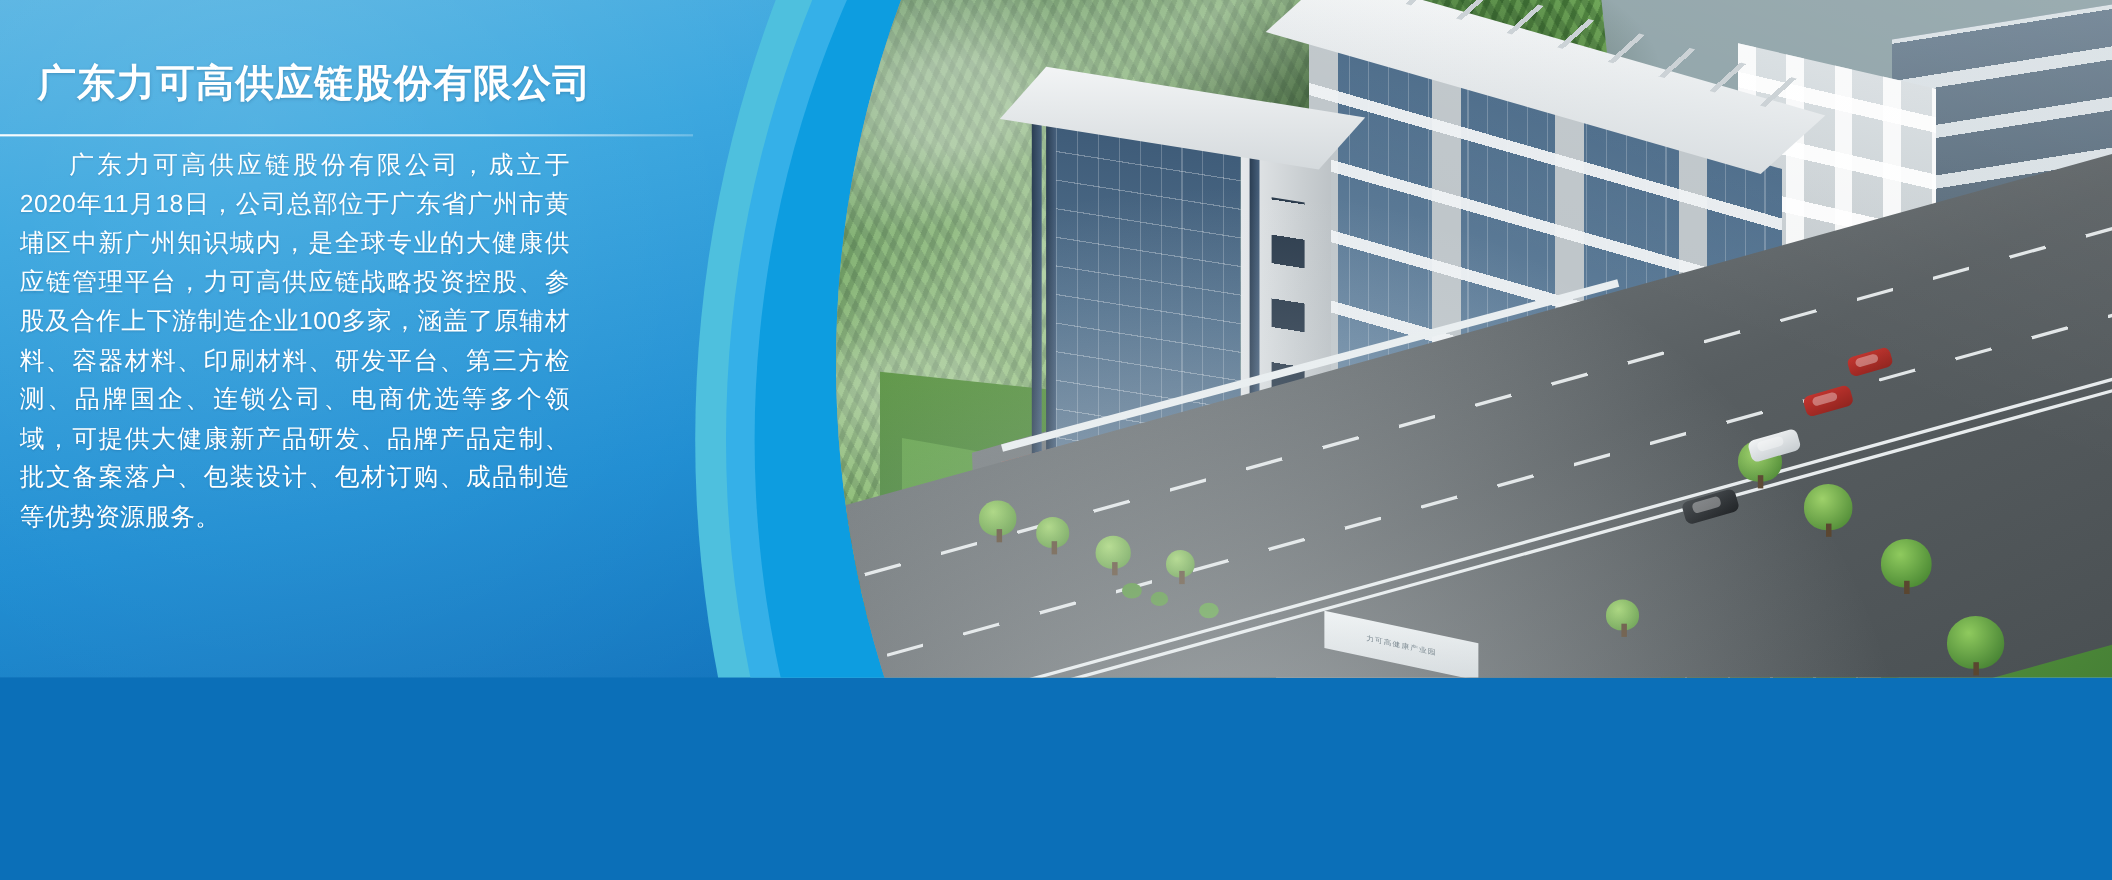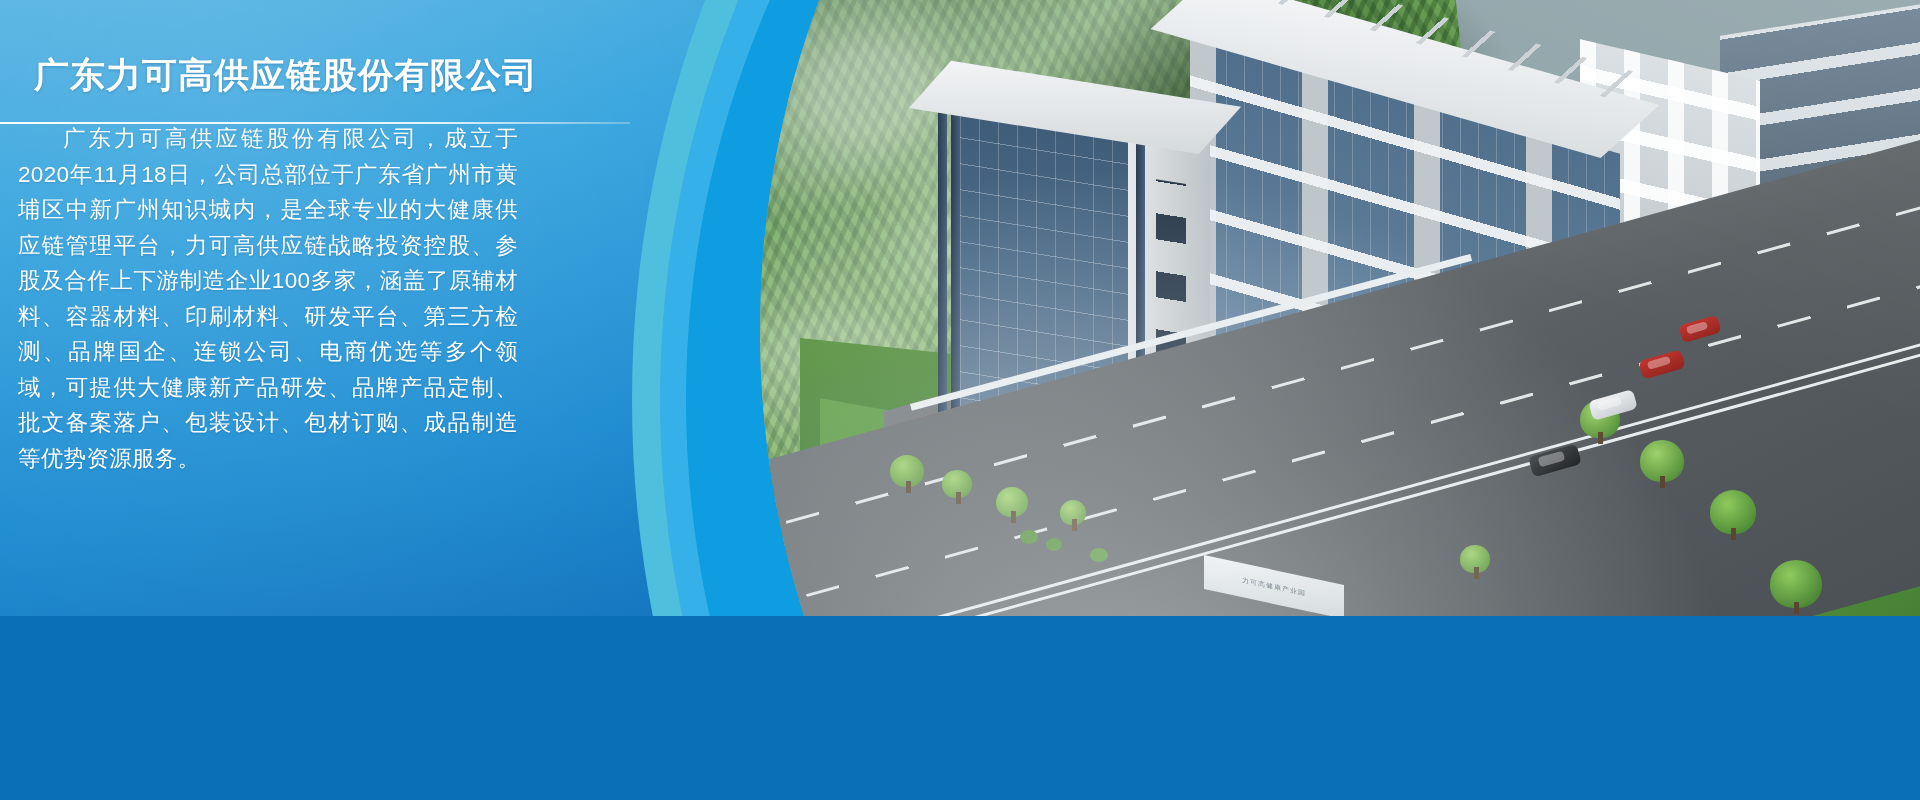--- a/index.html
+++ b/index.html
@@ -320,21 +320,21 @@
     position:absolute; left:34px; top:52px;
     font-size:35px; font-weight:700; color:#ffffff;
     letter-spacing:1px; white-space:nowrap;
     text-shadow:0 1px 3px rgba(0,40,80,.25);
   }
   .title-rule{
     position:absolute; left:0; top:122px; width:630px; height:2px;
     background:linear-gradient(90deg, rgba(255,255,255,.95) 0%, rgba(255,255,255,.85) 70%, rgba(255,255,255,.25) 100%);
   }
   .body{
-    position:absolute; left:18px; top:121px; width:500px;
+    position:absolute; left:18px; top:132px; width:500px;
     font-size:22.5px; line-height:35.5px; color:#ffffff;
     text-align:justify; text-justify:inter-ideograph;
     letter-spacing:.3px;
     text-shadow:0 1px 2px rgba(0,40,80,.18);
   }
   .body p{ margin:0; text-indent:2em; }
 </style>
 </head>
 <body>
 

